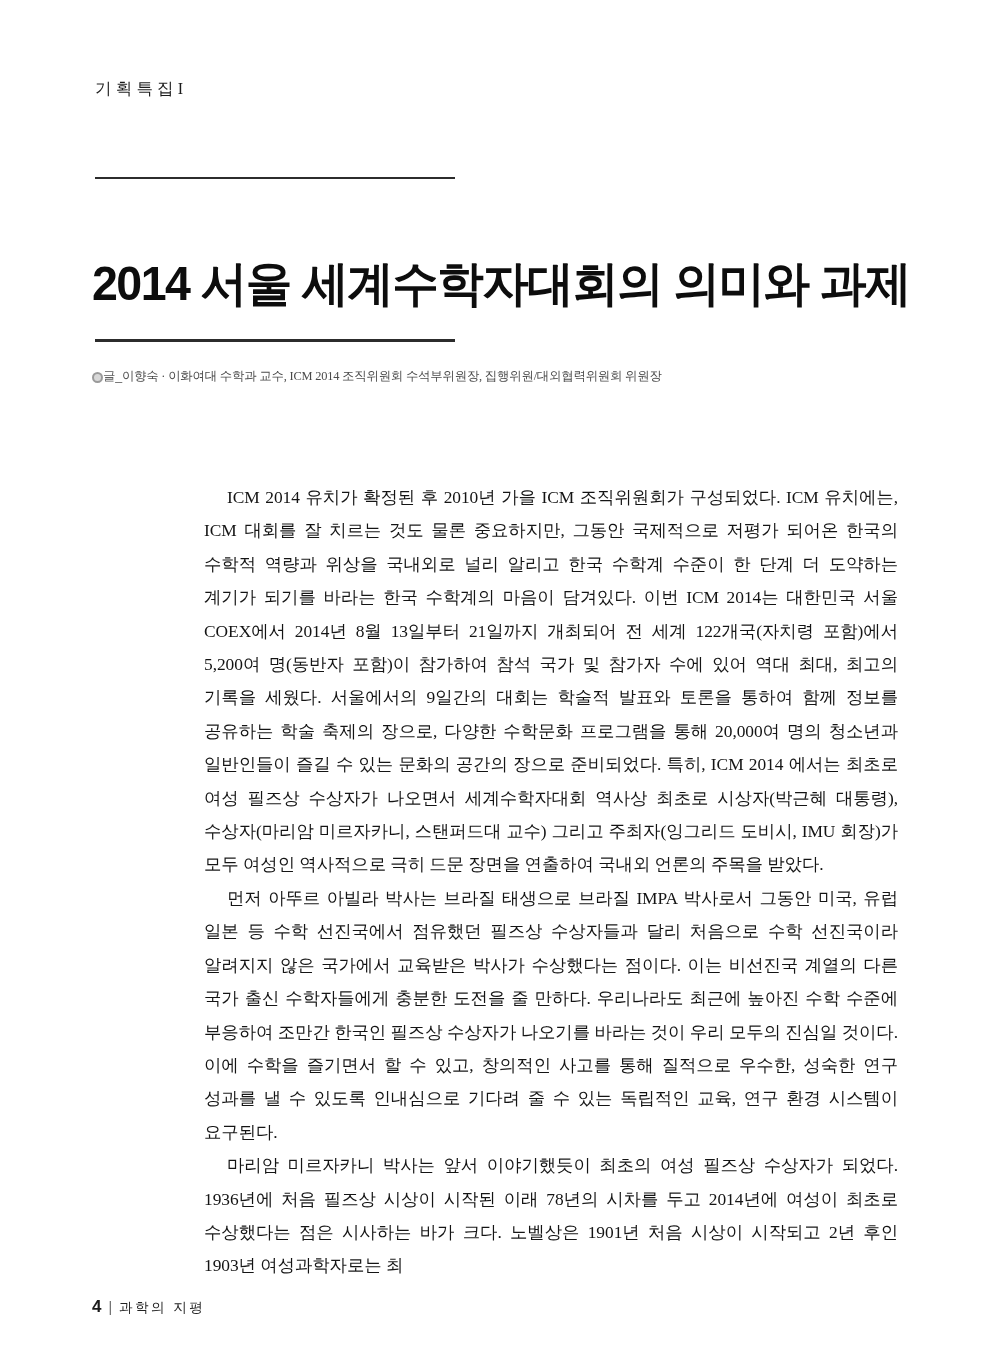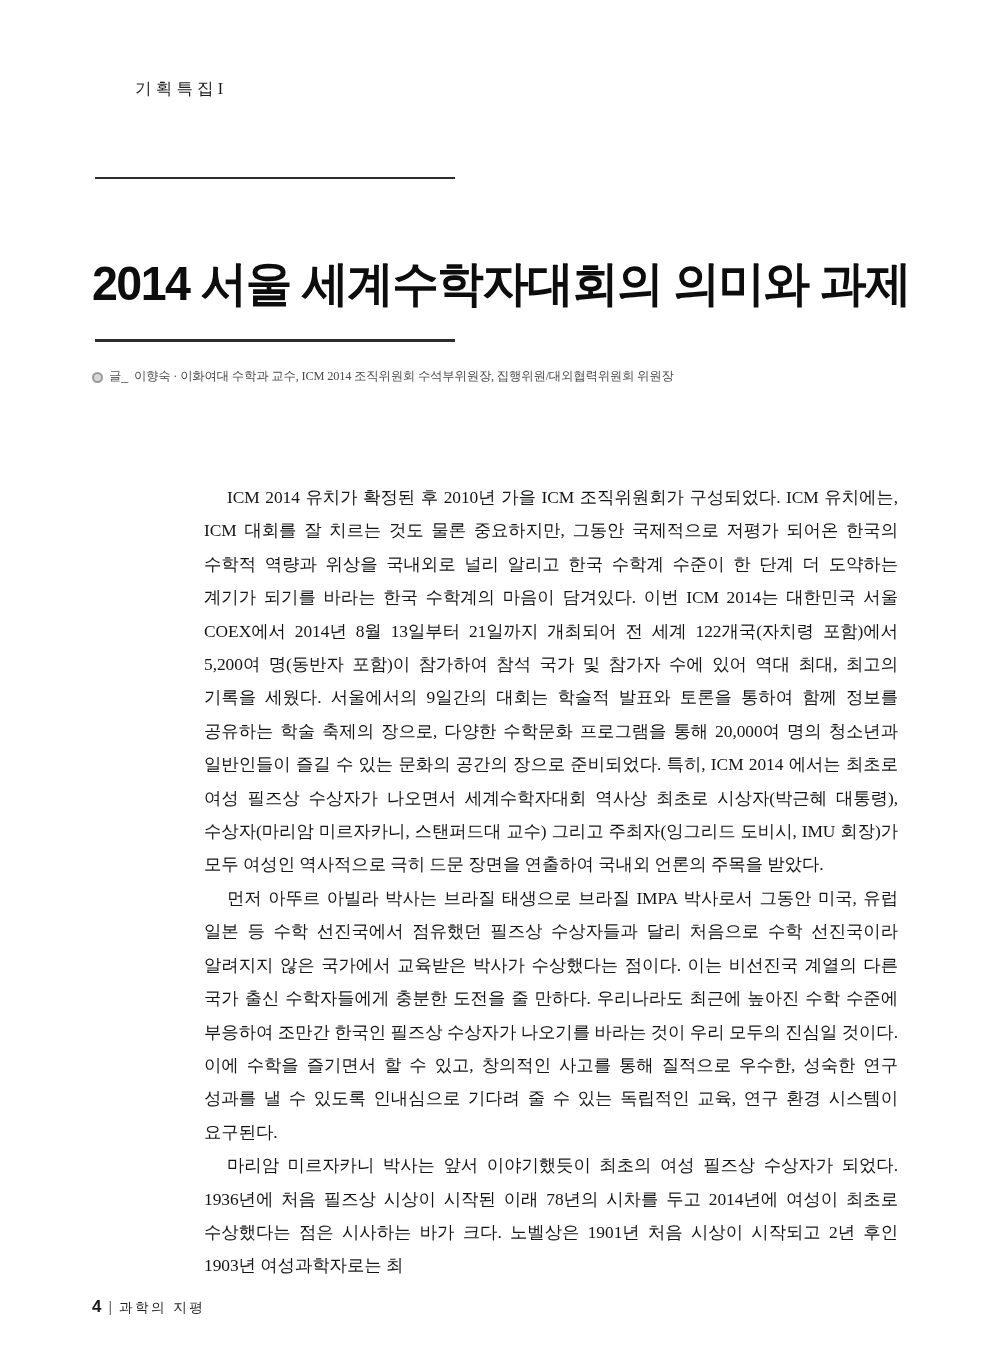--- a/index.html
+++ b/index.html
@@ -27,21 +27,20 @@
   
   .kicker {
     position: absolute;
     left: 95px;
     top: 78px;
     font-family: "Liberation Sans", "DejaVu Sans", sans-serif;
     font-size: 16.5px;
     letter-spacing: 4.2px;
     color: #1b1b1b;
     white-space: nowrap;
-    margin-left: 40px;
   }
   .kicker .roman {
     font-family: "Liberation Serif", "DejaVu Serif", serif;
     letter-spacing: 0;
     font-size: 16px;
   }
 
   
   .rule {
     position: absolute;
@@ -74,21 +73,20 @@
     transform-origin: left top;
   }
 
   
   .byline {
     position: absolute;
     left: 92px;
     top: 368px;
     display: flex;
     align-items: center;
-    gap: 6px;
     font-family: "Liberation Sans", "DejaVu Sans", sans-serif;
     font-size: 12.4px;
     color: #5d5d5d;
     white-space: nowrap;
     letter-spacing: -0.2px;
   }
   .byline-bullet {
     display: inline-block;
     width: 11px;
     height: 11px;

